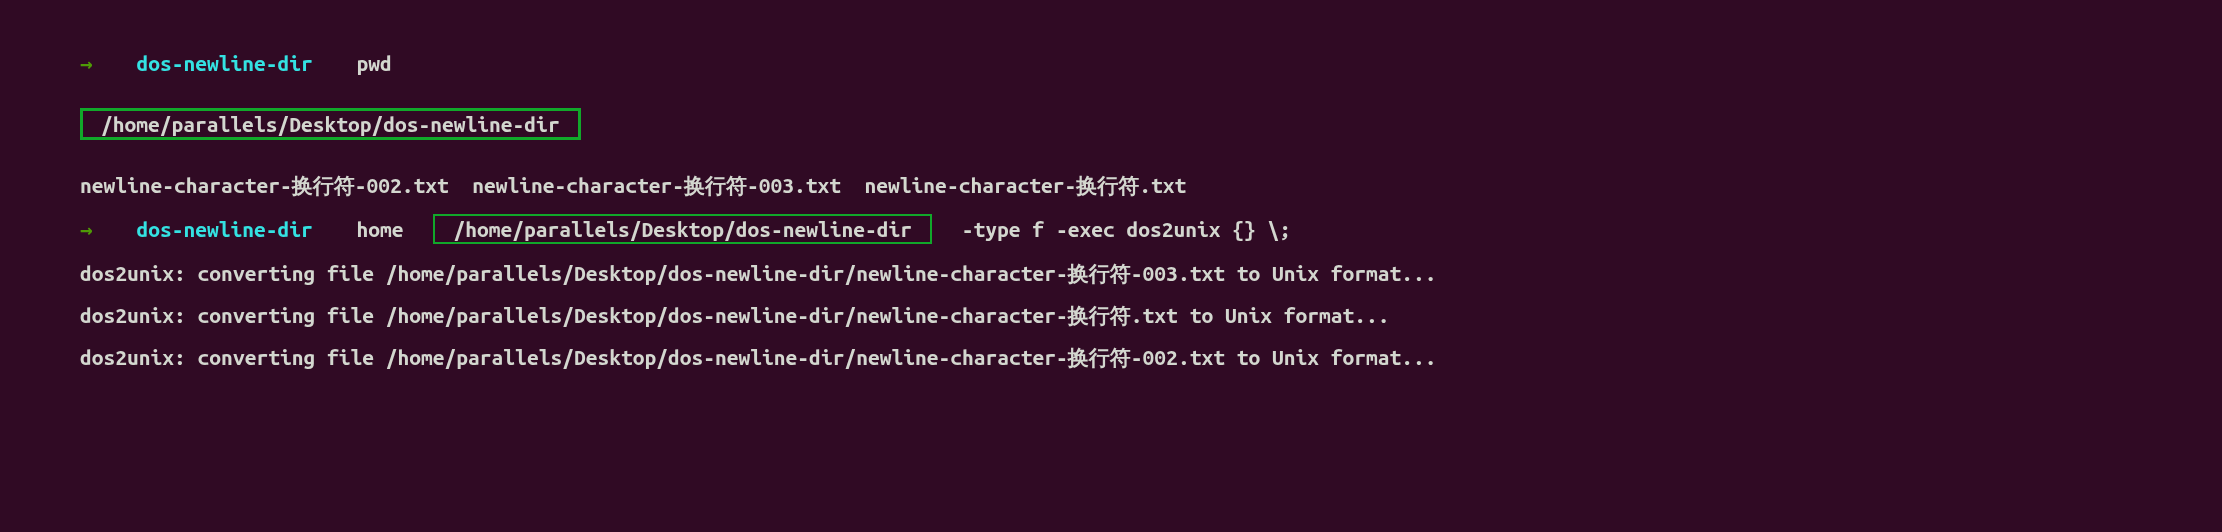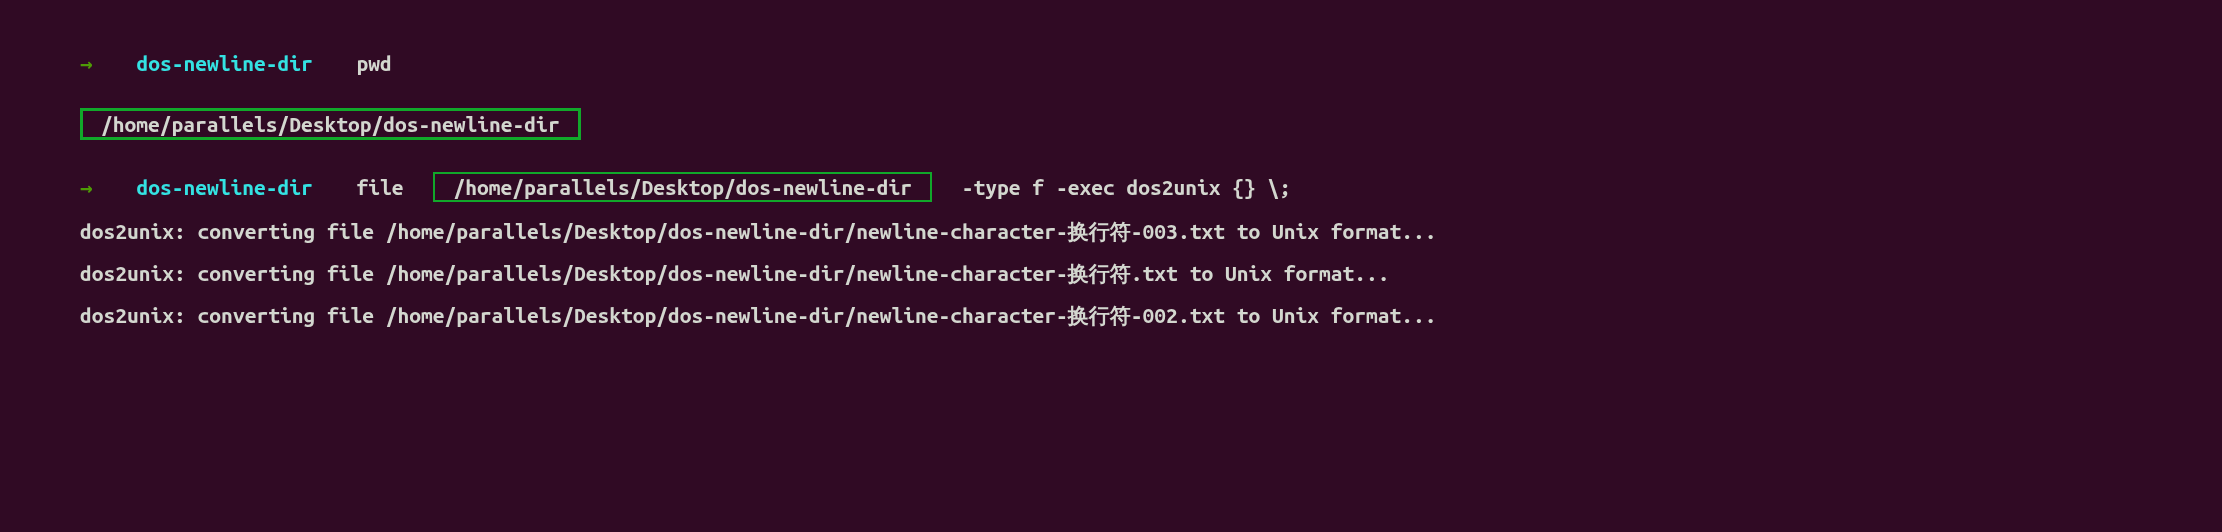--- a/index.html
+++ b/index.html
@@ -54,22 +54,23 @@
 </head>
 <body>
 
 <div class="terminal">
 
   <div class="line"><span class="arrow">→</span> <span class="dir">dos-newline-dir</span> <span class="cmd">pwd</span></div>
 
   <div class="line"><span class="boxed-big"><span class="cmd">/home/parallels/Desktop/dos-newline-dir</span></span></div>
 
 
+  <div class="line"><span class="cmd">newline-character-换行符-002.txt  newline-character-换行符-003.txt  newline-character-换行符.txt</span></div>
 
-  <div class="line"><span class="arrow">→</span> <span class="dir">dos-newline-dir</span> <span class="cmd">file</span> <span class="boxed-thin"><span class="cmd">/home/parallels/Desktop/dos-newline-dir</span></span> <span class="cmd">-type f -exec dos2unix {} \;</span></div>
+  <div class="line"><span class="arrow">→</span> <span class="dir">dos-newline-dir</span> <span class="cmd">home</span> <span class="boxed-thin"><span class="cmd">/home/parallels/Desktop/dos-newline-dir</span></span> <span class="cmd">-type f -exec dos2unix {} \;</span></div>
 
   <div class="line"><span class="cmd">dos2unix: converting file /home/parallels/Desktop/dos-newline-dir/newline-character-换行符-003.txt to Unix format...</span></div>
 
   <div class="line"><span class="cmd">dos2unix: converting file /home/parallels/Desktop/dos-newline-dir/newline-character-换行符.txt to Unix format...</span></div>
 
   <div class="line"><span class="cmd">dos2unix: converting file /home/parallels/Desktop/dos-newline-dir/newline-character-换行符-002.txt to Unix format...</span></div>
 
 
 </div>
 

